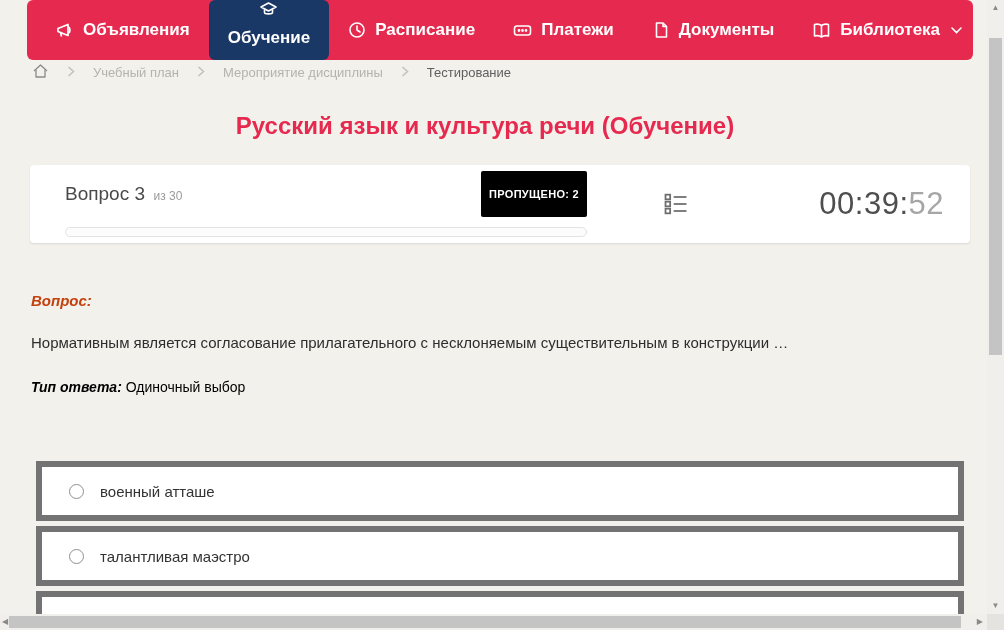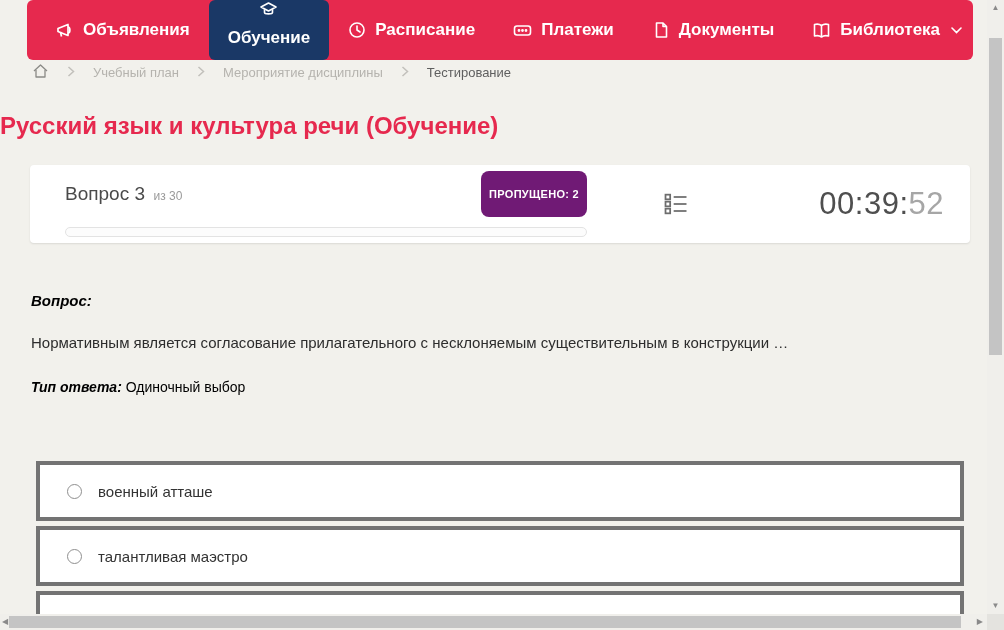--- a/index.html
+++ b/index.html
@@ -29,67 +29,67 @@
   .breadcrumb {
     position:absolute; top:63px; left:32px;
     display:flex; align-items:center; gap:18px;
     font-size:13px; color:#b5b3ae;
   }
   .breadcrumb .crumb { cursor:pointer; }
   .breadcrumb .crumb.current { color:#5f5f5f; }
 
   
   .page-title {
-    position:absolute; top:112px; left:0; width:970px; text-align:left;
+    position:absolute; top:112px; left:0; width:970px; text-align:center;
     color:#e6294e; font-size:24px; font-weight:700;
   }
 
   
   .quiz-card {
     position:absolute; left:30px; top:165px; width:940px; height:78px;
     background:#ffffff; border-radius:4px;
     box-shadow:0 1px 2px rgba(0,0,0,0.10);
     display:flex; align-items:center;
   }
   .quiz-left { margin-left:35px; width:522px; }
   .quiz-head-row { display:flex; justify-content:space-between; align-items:center;text-align:center; }
   .q-number { font-size:19px; color:#4a4a4a; }
   .q-of { font-size:12px; color:#9a9a9a; margin-left:4px; }
   .skipped-badge {
-    background:#701a75; color:#fff; font-size:11px; font-weight:700;
-    padding:17px 8px; border-radius:8px; letter-spacing:0.3px;
+    background:#000000; color:#fff; font-size:11px; font-weight:700;
+    padding:17px 8px; border-radius:2px; letter-spacing:0.3px;
   }
   .progress-track {
     margin-top:10px; height:10px; border:1px solid #e3e3e3; border-radius:6px;
     background:#fcfcfc; overflow:hidden;
   }
   .progress-fill { height:100%; background:#e6294e; width:0%; }
   .qlist-btn { margin-left:75px; cursor:pointer; line-height:0; }
   .timer {
     margin-left:auto; margin-right:26px;
     font-size:31px; font-weight:300; color:#4f4f4f; letter-spacing:0.5px;
   }
   .timer .t-sec { color:#a6a6a6; }
 
   
   .q-label {
     position:absolute; top:292px; left:31px;
-    font-weight:700; font-style:italic; font-size:15px; color:#000000;
+    font-weight:700; font-style:italic; font-size:15px; color:#c2410c;
   }
   .q-text {
     position:absolute; top:334px; left:31px; width:915px;
     font-size:15px; color:#2d2d2d;
   }
   .answer-type { position:absolute; top:379px; left:31px; font-size:14px; color:#000000; }
   .answer-type .at-label { font-weight:700; font-style:italic; }
 
   
   .options { position:absolute; top:461px; left:36px; width:928px; }
   .option {
-    height:60px; background:#fff; border:4px solid #737373;
+    height:60px; background:#fff; border:6px solid #737373;
     display:flex; align-items:center; padding-left:27px;
     margin-bottom:5px; cursor:pointer;
   }
   .radio {
     width:15px; height:15px; border:1px solid #8f8f8f; border-radius:50%;
     background:#fff; margin-right:16px; flex:0 0 auto;
   }
   .opt-label { font-size:15px; color:#333; }
 
   

